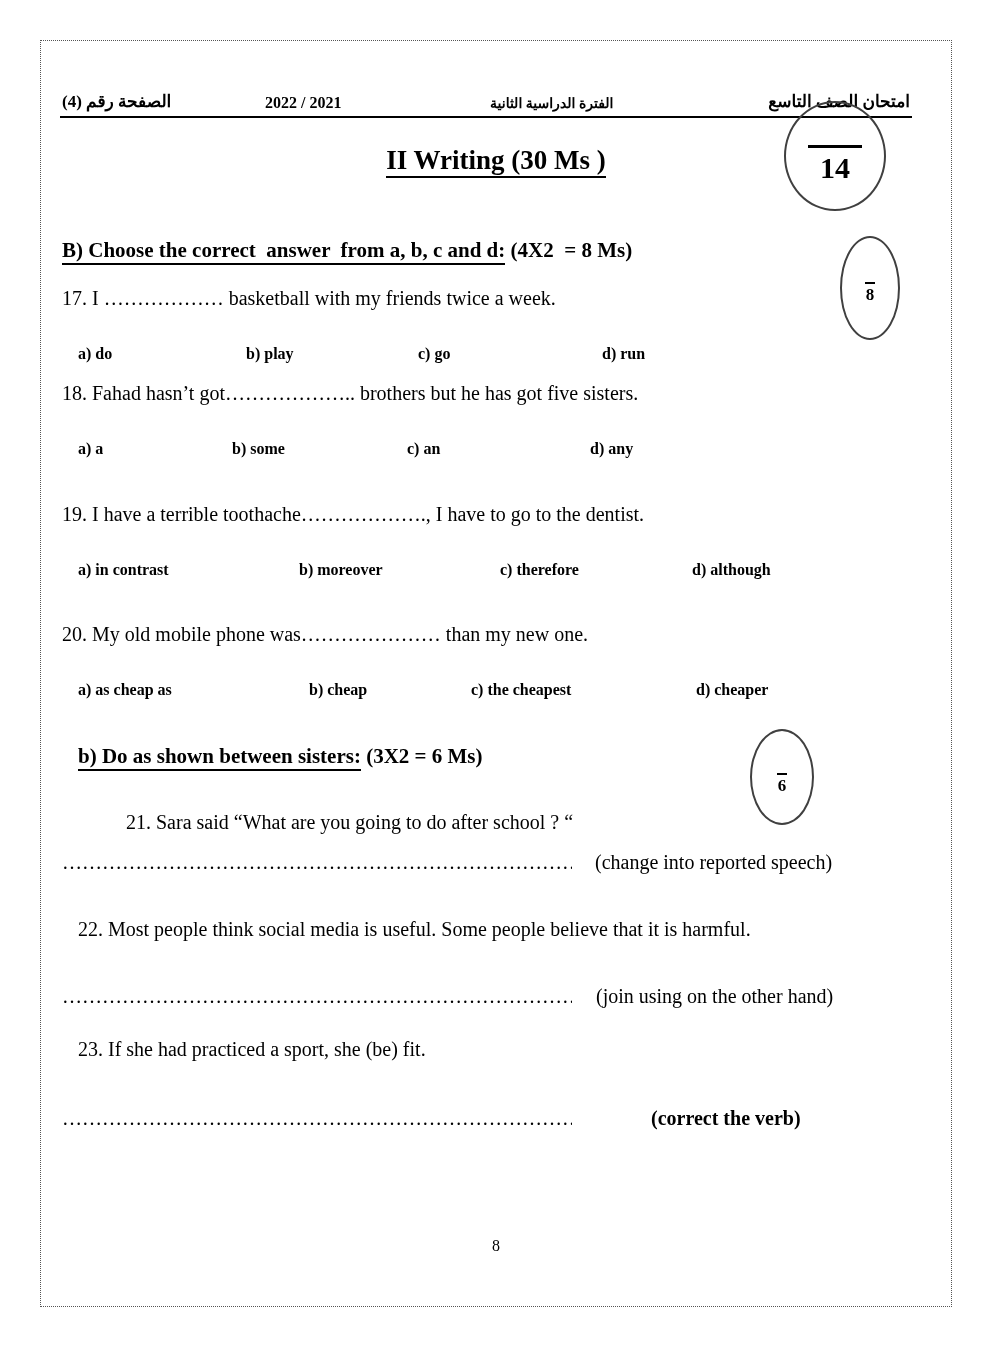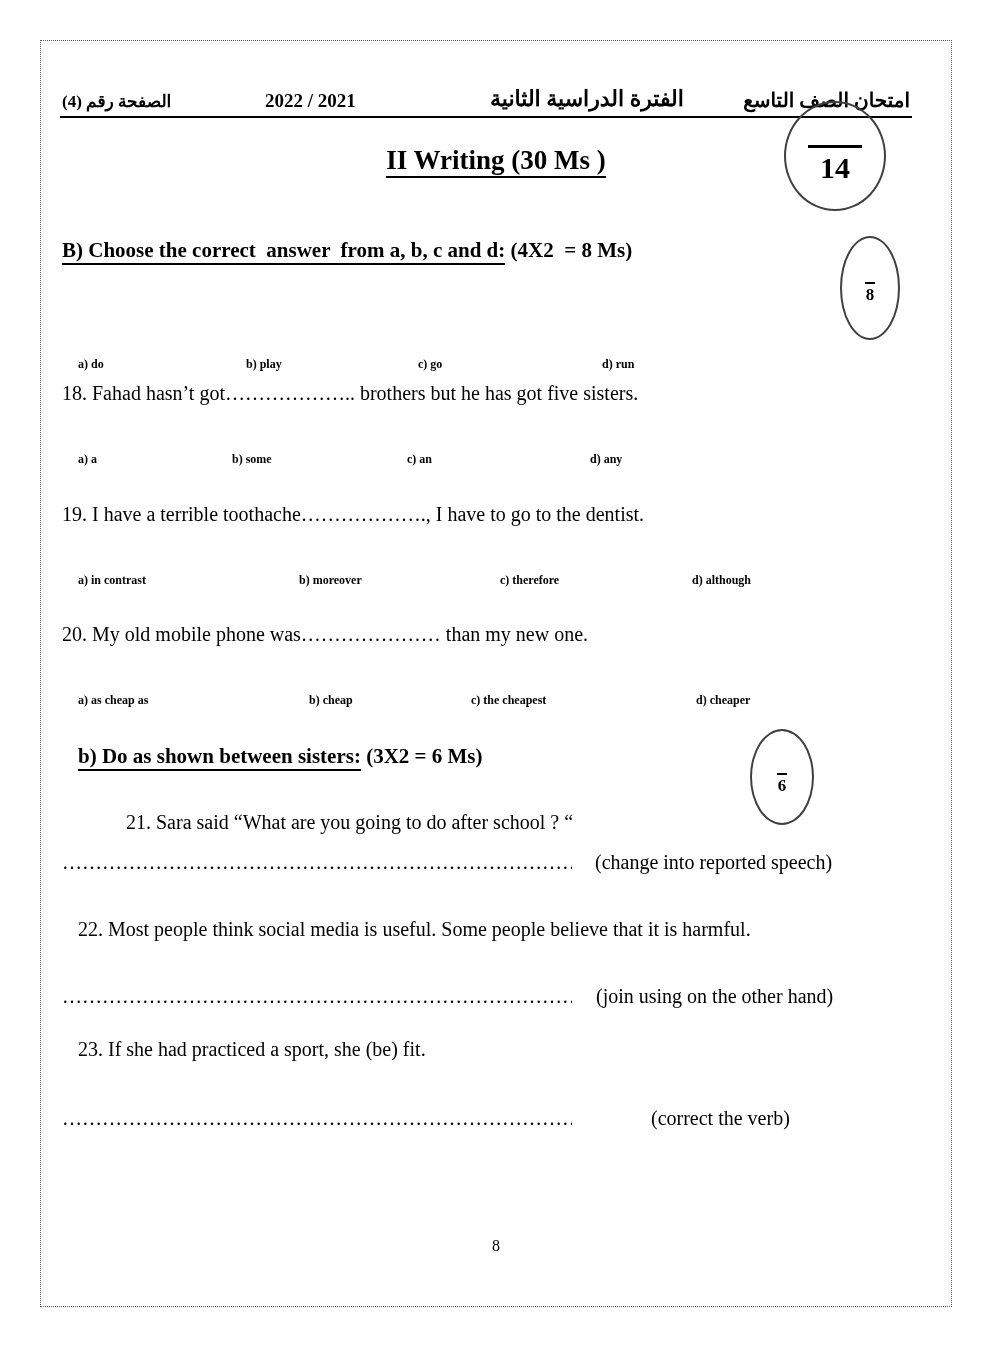--- a/index.html
+++ b/index.html
@@ -12,23 +12,23 @@
     position:absolute; left:40px; top:40px; width:912px; height:1267px;
     border:1px dotted #555; background:transparent;
   }
   .pre { white-space:pre-wrap; }
 
   
   .hdr { position:absolute; left:19px; top:42px; width:852px; height:35px;
          border-bottom:2px solid #000; }
   .hdr span { position:absolute; bottom:4px; font-weight:bold; white-space:nowrap; }
   .h-page { left:2px;  font-size:17px; }
-  .h-year { left:205px; font-size:19px; }
-  .h-term { left:430px; font-size:22px; }
-  .h-exam { right:2px; font-size:20px; }
+  .h-year { left:205px; font-size:16px; }
+  .h-term { left:430px; font-size:14px; }
+  .h-exam { right:2px; font-size:17px; }
 
   
   .title-row { position:absolute; left:0; width:100%; text-align:center; }
   .t-writing { top:104px; font-size:27px; font-weight:bold; }
   .t-grammar { top:152px; font-size:22px; font-weight:bold; }
   .u { border-bottom:2px solid #000; padding-bottom:1px; }
 
   .heading { position:absolute; font-size:21px; font-weight:bold; white-space:nowrap; }
   .h-choose { left:21px; top:197px; }
   .h-brackets { left:37px; top:703px; }
@@ -37,33 +37,33 @@
   .q { position:absolute; font-size:20px; white-space:nowrap; }
   .q17 { left:21px; top:246px; }
   .q18 { left:21px; top:341px; }
   .q19 { left:21px; top:462px; }
   .q20 { left:21px; top:582px; }
   .q21 { left:37px; top:770px;margin-left:48px; }
   .q22 { left:37px; top:877px; }
   .q23 { left:37px; top:997px; }
 
   .row { position:absolute; left:21px; width:868px; height:26px; }
-  .row .opt { position:absolute; top:16px; font-size:12px; font-weight:bold; white-space:nowrap; }
+  .row .opt { position:absolute; top:4px; font-size:16px; font-weight:bold; white-space:nowrap; }
   .r17 { top:300px; } .r18 { top:395px; } .r19 { top:516px; } .r20 { top:636px; }
   .r17 .o0{left:16px} .r17 .o1{left:184px} .r17 .o2{left:356px} .r17 .o3{left:540px}
   .r18 .o0{left:16px} .r18 .o1{left:170px} .r18 .o2{left:345px} .r18 .o3{left:528px}
   .r19 .o0{left:16px} .r19 .o1{left:237px} .r19 .o2{left:438px} .r19 .o3{left:630px}
   .r20 .o0{left:16px} .r20 .o1{left:247px} .r20 .o2{left:409px} .r20 .o3{left:634px}
 
   .ans { position:absolute; left:21px; width:868px; height:28px; font-size:20px; }
   .a21 { top:810px; } .a22 { top:944px; } .a23 { top:1066px; }
   .ans .dots { display:inline-block; width:510px; overflow:hidden;
                white-space:nowrap; vertical-align:bottom; }
   .ans .instr { position:absolute; top:0; white-space:nowrap; }
-  .a21 .instr { left:533px; } .a22 .instr { left:534px; } .a23 .instr { left:589px; }
+  .a21 .instr { left:533px; } .a22 .instr { left:534px; } .a23 .instr { left:589px;font-weight:bold; }
 
   
   .circle { position:absolute; border:2px solid #404040; border-radius:50%;
             background:transparent; display:flex; flex-direction:column;
             align-items:center; justify-content:center; z-index:5; }
   .circle .num { font-weight:bold; line-height:1.05; }
   .c14 { left:784px; top:101px; width:102px; height:110px; padding-top:16px; }
   .c14 .bar { width:54px; border-top:3px solid #000; margin-bottom:4px; }
   .c14 .num { font-size:30px; }
   .c8 { left:840px; top:236px; width:60px; height:104px; padding-top:10px; }
@@ -90,20 +90,21 @@
     </div>
 
     <div class="title-row t-writing">
       <span class="u pre">II Writing (30 Ms )</span>
     </div>
 
     <div class="heading h-choose">
       <span class="u pre">B) Choose the correct  answer  from a, b, c and d:</span><span class="pre"> </span><span class="pre">(4X2  = 8 Ms)</span>
     </div>
 
+    <div class="q q17">17. I ……………… basketball with my friends twice a week.</div>
     <div class="row r17">
       <span class="opt o0">a) do</span>
       <span class="opt o1">b) play</span>
       <span class="opt o2">c) go</span>
       <span class="opt o3">d) run</span>
     </div>
 
     <div class="q q18">18. Fahad hasn’t got……………….. brothers but he has got five sisters.</div>
     <div class="row r18">
       <span class="opt o0">a) a</span>

